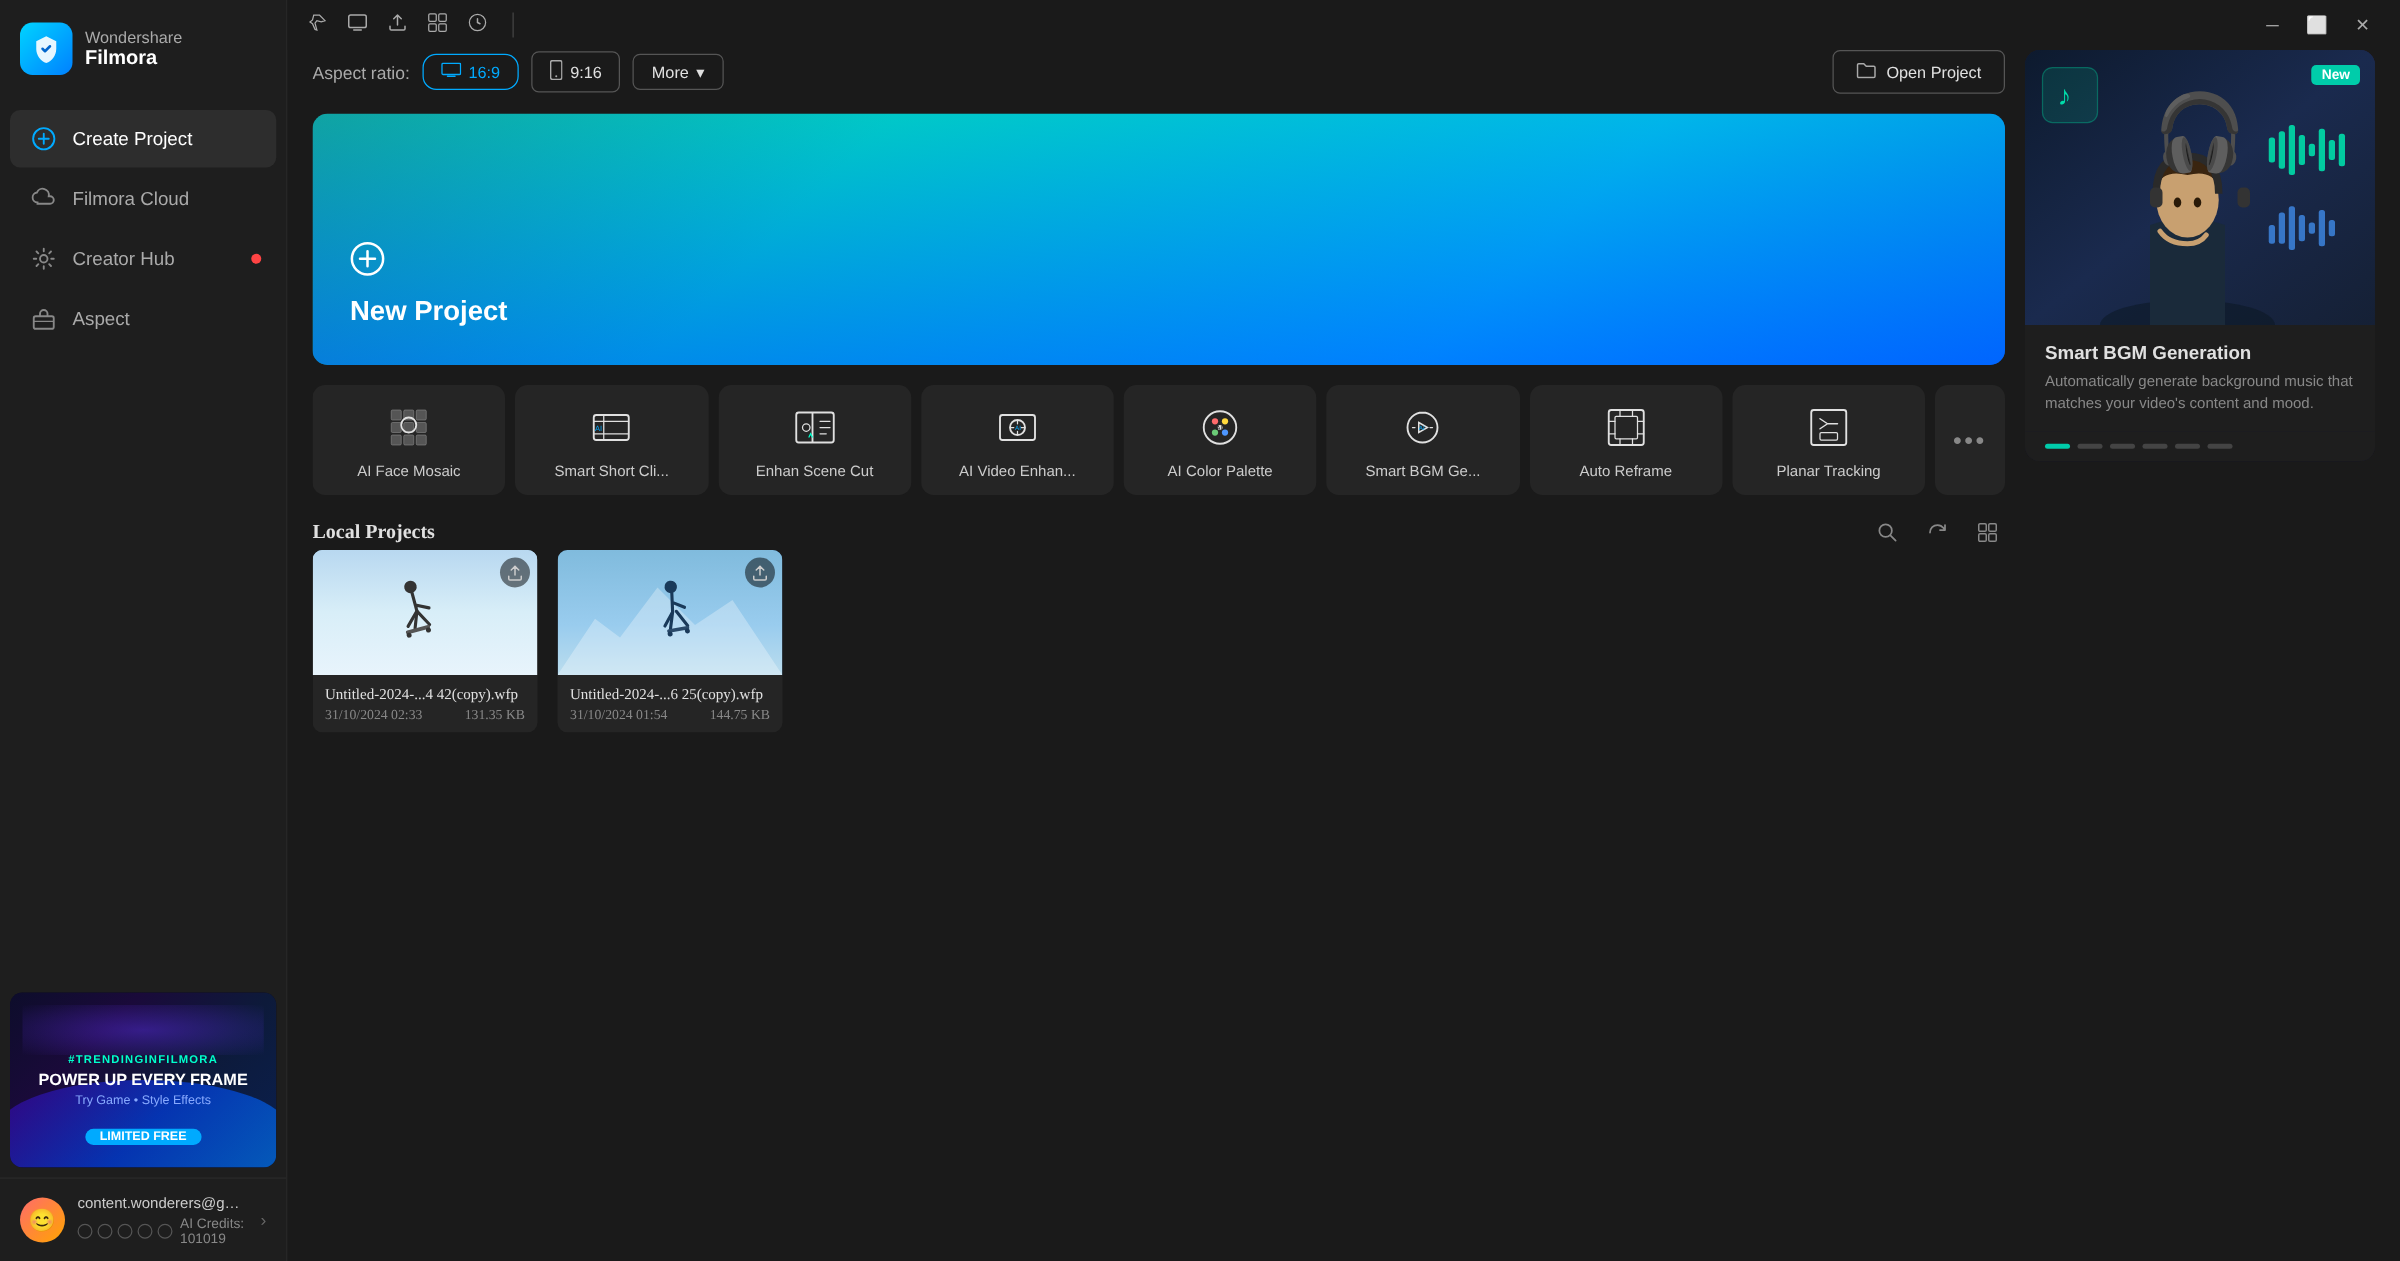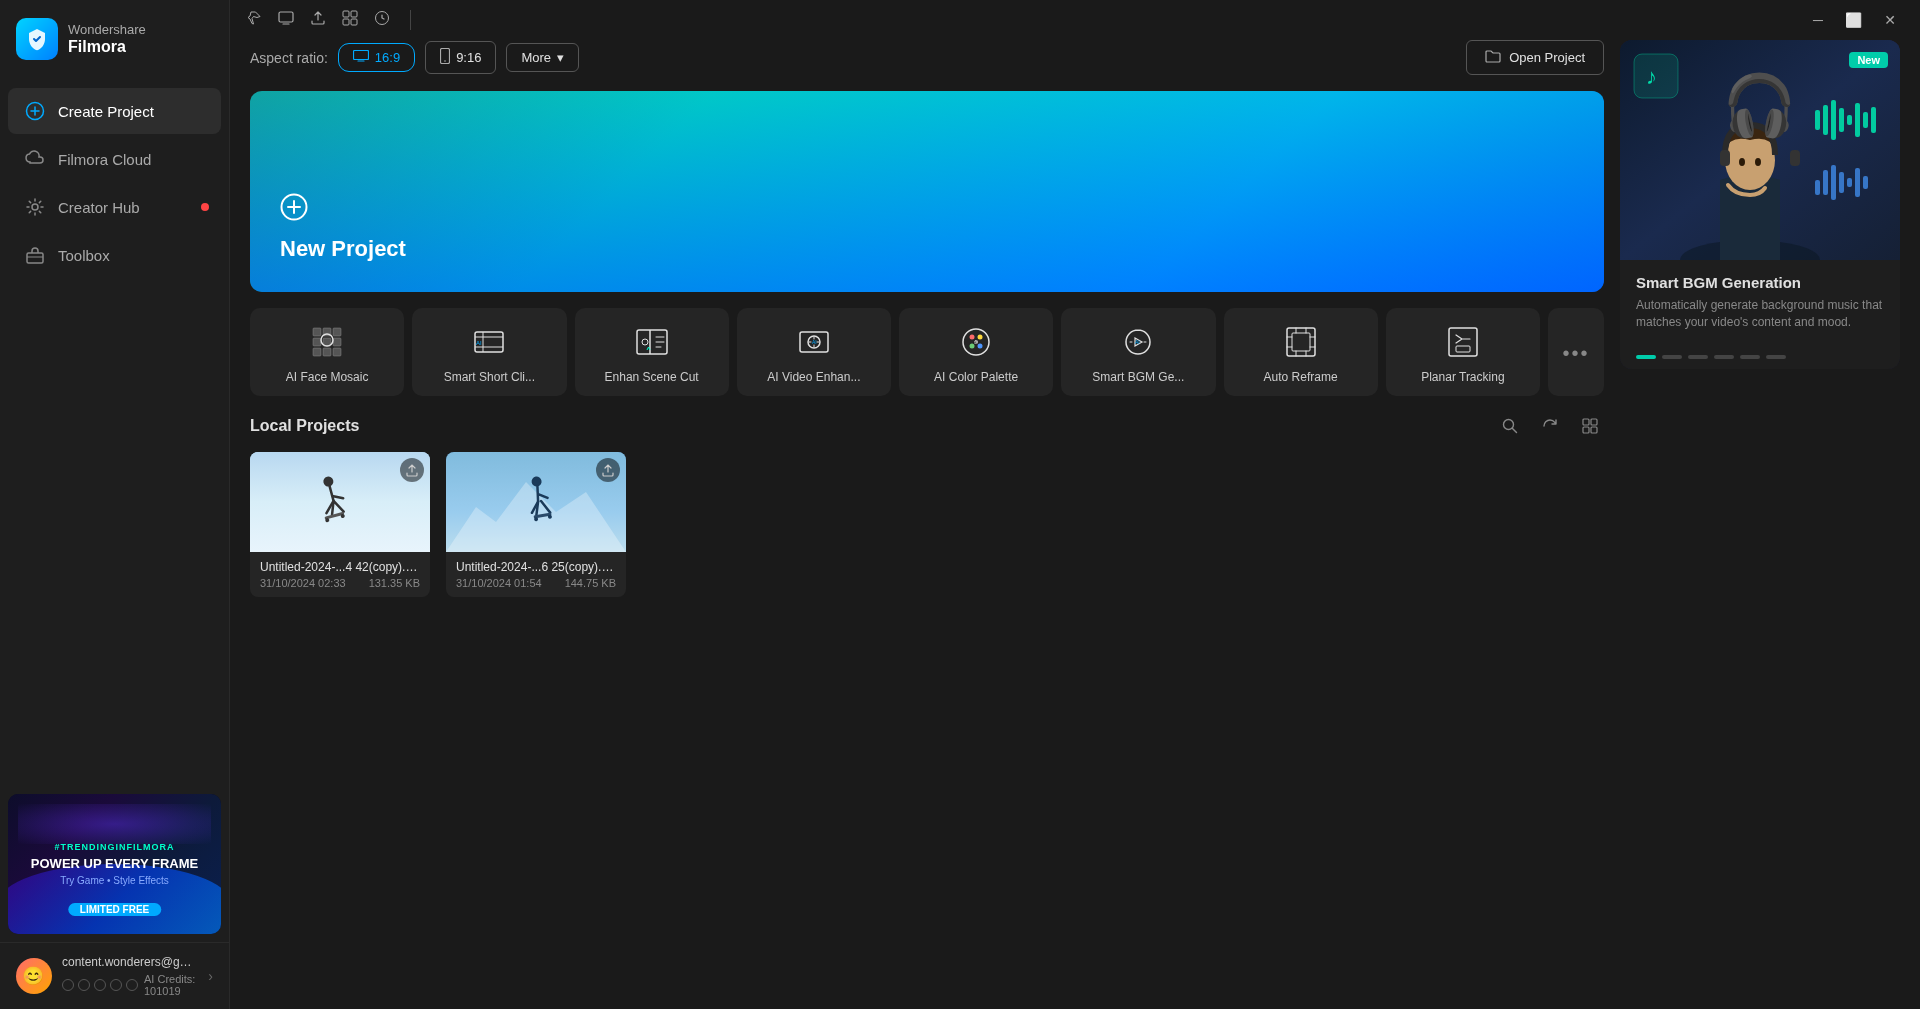--- a/index.html
+++ b/index.html
@@ -443,22 +443,22 @@
       align-items: center;
       justify-content: center;
       gap: 8px;
     }
 
     
     .local-projects-section {
       flex: 1;
       display: flex;
       flex-direction: column;
-      gap: 12px;
-      overflow: hidden;
+      overflow: hidden;
+      font-family: Liberation Serif, serif;
     }
 
     .section-header {
       display: flex;
       align-items: center;
       justify-content: space-between;
     }
 
     .section-title {
       font-size: 16px;
@@ -712,21 +712,21 @@
       <span class="nav-dot"></span>
     </div>
     <div class="nav-item">
       <span class="nav-icon">
         <svg width="20" height="20" viewBox="0 0 20 20" fill="none">
           <rect x="2" y="8" width="16" height="10" rx="1.5" stroke="#888" stroke-width="1.5"></rect>
           <path d="M7 8V6a3 3 0 016 0v2" stroke="#888" stroke-width="1.5"></path>
           <path d="M2 12h16" stroke="#888" stroke-width="1"></path>
         </svg>
       </span>
-      <span>Toolbox</span>
+      <span>Aspect</span>
     </div>
   </nav>
 
   <div class="sidebar-banner">
     <div class="banner-content">
       <div style="position:absolute;top:0;left:0;right:0;bottom:0;overflow:hidden;">
         <div style="position:absolute;bottom:-10px;left:-10px;right:-10px;height:80px;background:linear-gradient(135deg,#4400aa,#0044ff,#0088ff);opacity:0.6;border-radius:50% 50% 0 0;"></div>
         <div style="position:absolute;top:10px;left:10px;right:10px;height:40px;background:radial-gradient(ellipse,rgba(100,50,255,0.4),transparent);"></div>
       </div>
       <div style="position:relative;z-index:2;text-align:center;width:100%;">

